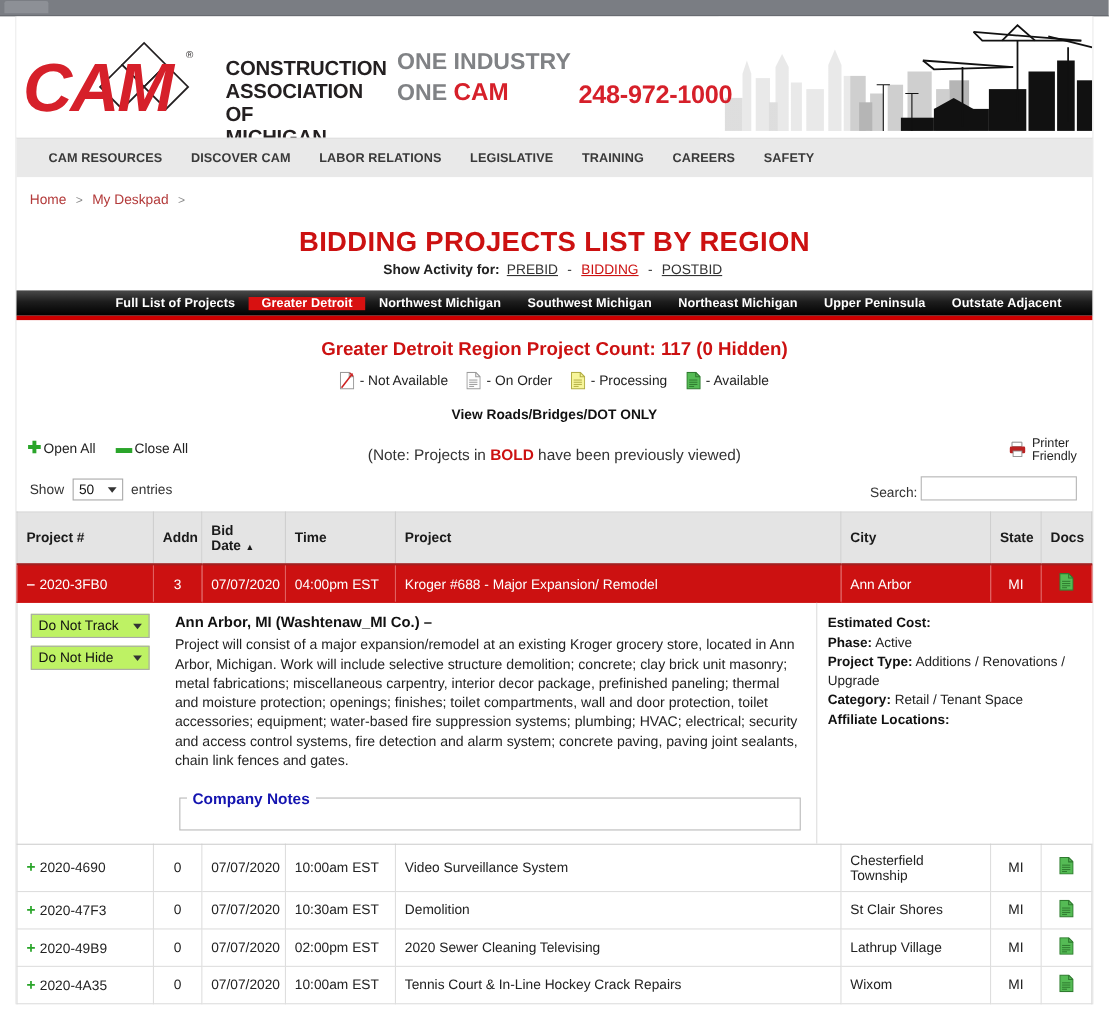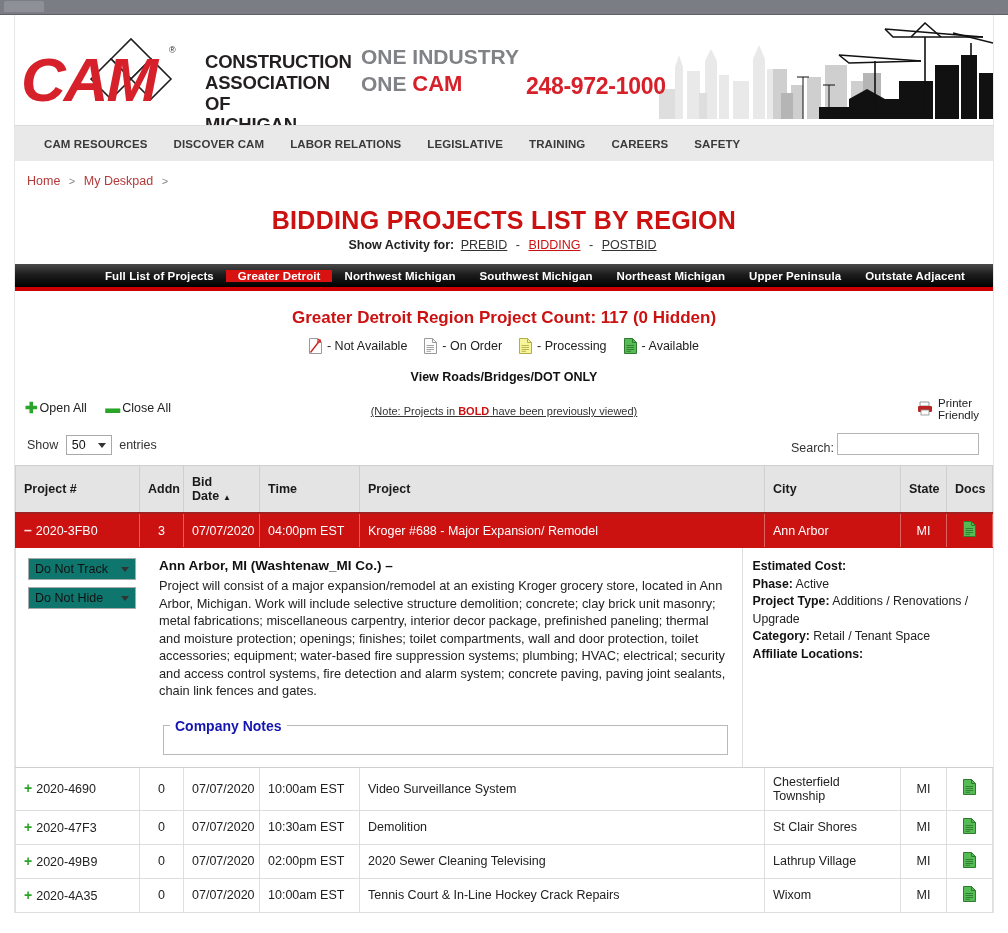--- a/index.html
+++ b/index.html
@@ -201,23 +201,22 @@
     margin-right: 2px; line-height: 1;
   }
   .minusglyph {
     color: #2aa52a; font-weight: bold; font-size: 15px;
     margin-right: 2px; line-height: 1;
   }
   .bold-note {
     position: absolute;
     left: 0; right: 0; top: 6px;
     text-align: center;
-    font-size: 11px;
+    font-size: 14px;
     color: #333;
-    text-decoration: underline;
   }
   .bold-note .b { color: #cc1111; font-weight: bold; }
   .printer {
     position: absolute;
     right: 14px; top: -2px;
     display: flex; align-items: center; gap: 4px;
     font-size: 11.5px; color: #222; text-decoration: none;
     line-height: 12px;
   }
   .printer .plabel { display: block; }
@@ -357,21 +356,21 @@
   .detail-left {
     width: 128px;
     flex: 0 0 128px;
     padding: 10px 8px 10px 12px;
   }
   .sel2 {
     position: relative;
     display: block;
     width: 108px;
     border: 1px solid #a9a9a9;
-    background: #0f766e;
+    background: #bef264;
     font-size: 12.5px;
     padding: 3px 20px 3px 6px;
     margin-bottom: 7px;
     color: #111;
   }
   .sel2 .caret {
     position: absolute; right: 6px; top: 50%;
     margin-top: -2px;
     width: 0; height: 0;
     border-left: 4px solid transparent;

